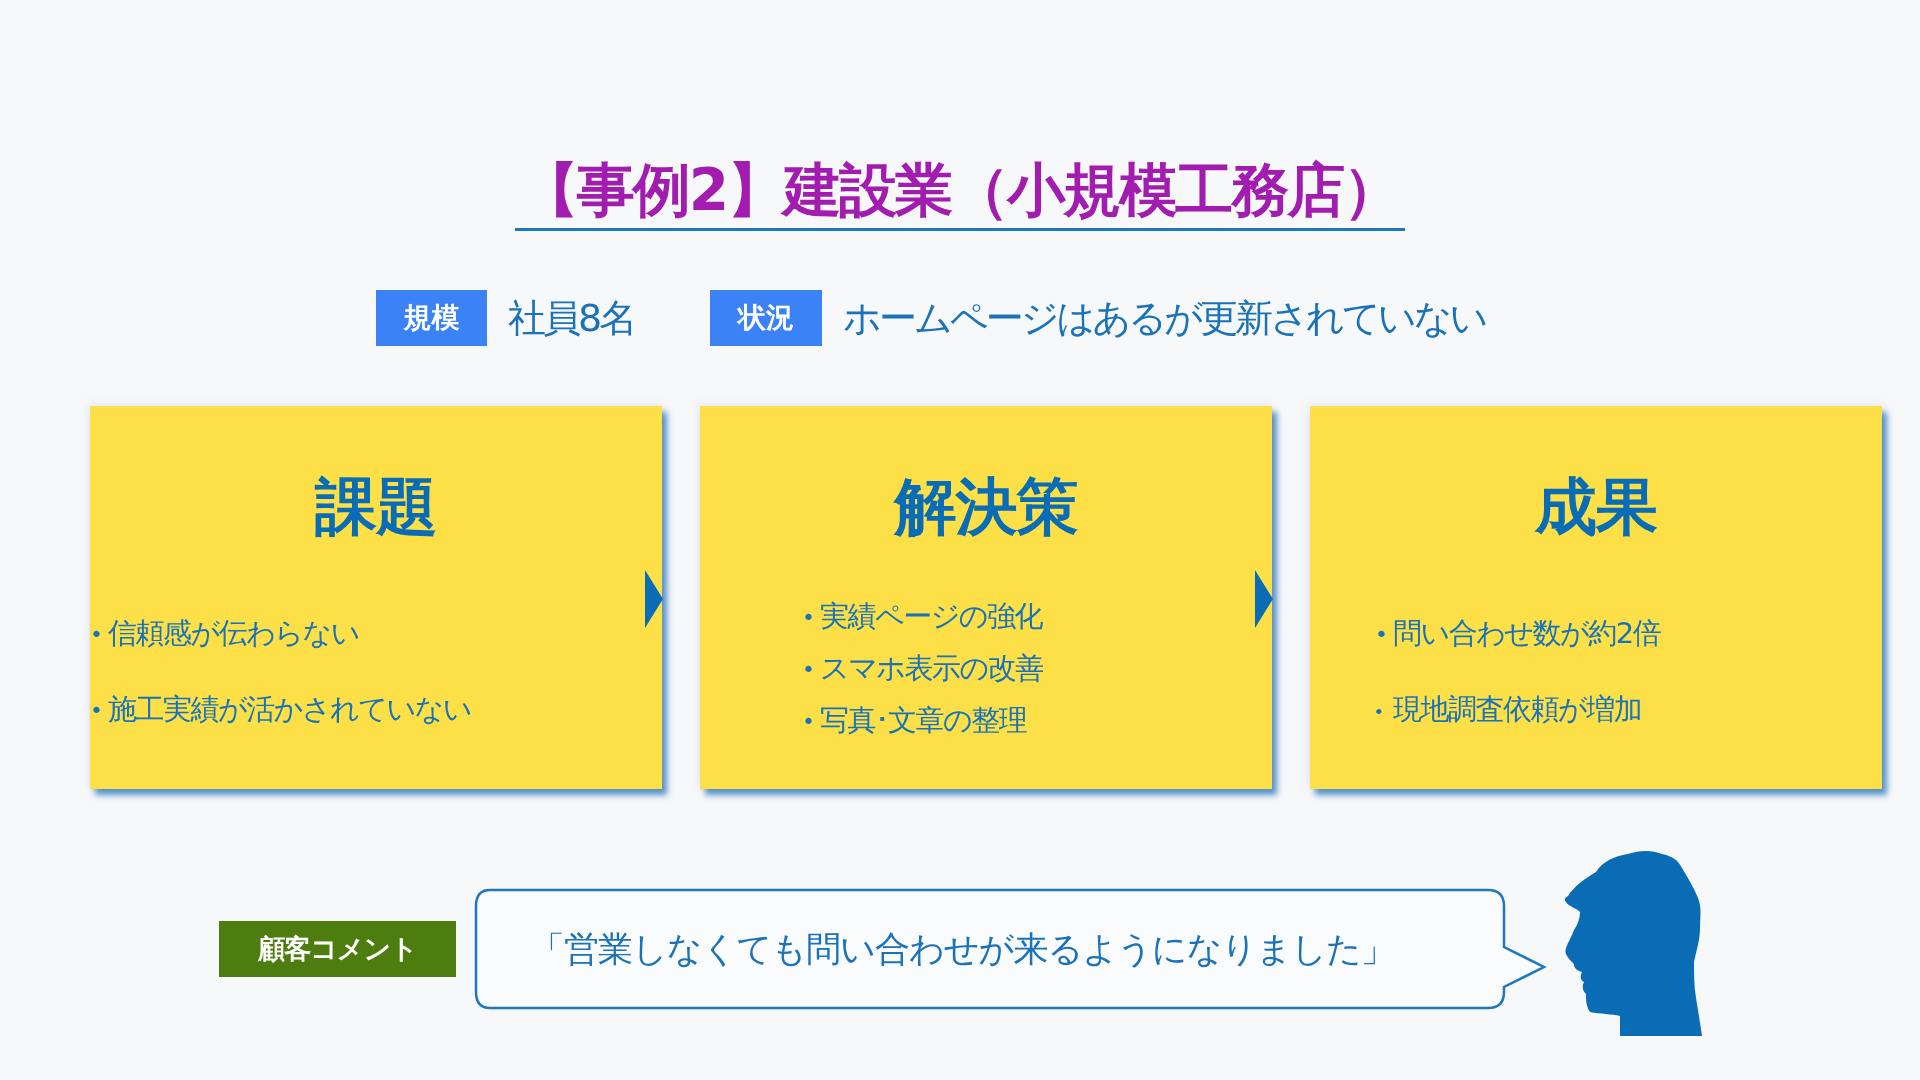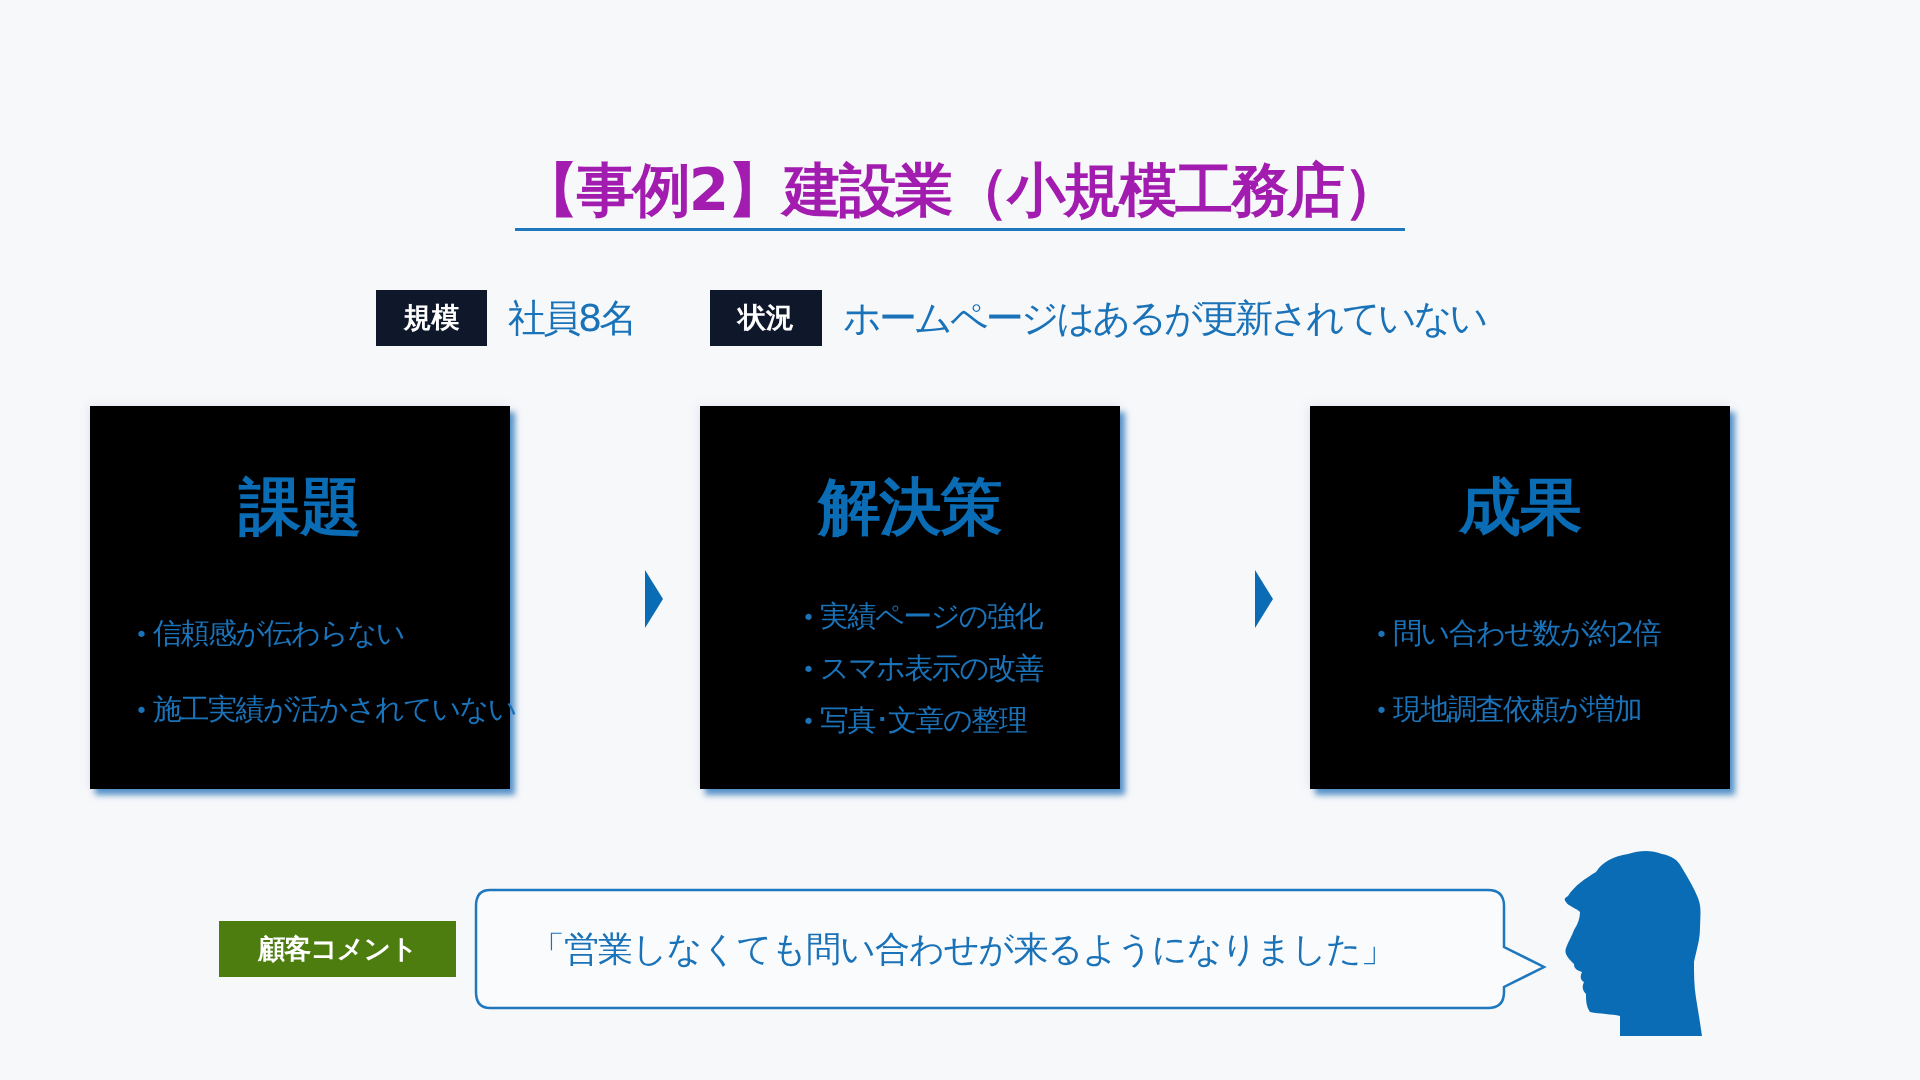--- a/index.html
+++ b/index.html
@@ -11,29 +11,29 @@
   }
   .title {
     position:absolute; left:515px; width:890px; top:150px; height:80px;
     text-align:center; font-size:58px; font-weight:bold; line-height:80px;
     letter-spacing:-2px; color:#a21caf; white-space:nowrap;
   }
   .title-underline {
     position:absolute; left:515px; width:890px; top:228px; height:3px; background:#1f78bd;
   }
   .tag {
-    position:absolute; top:290px; height:56px; background:#0f172a; color:#ffffff;
+    position:absolute; top:290px; height:56px; background:#3b82f6; color:#ffffff;
     font-weight:bold; font-size:28px; line-height:56px; text-align:center;
   }
   .tag-value {
     position:absolute; top:290px; height:56px; line-height:56px; font-size:38px;
     color:#1a72b8; white-space:nowrap; letter-spacing:-3px;text-align:right;
   }
   .card {
-    position:absolute; top:406px; width:420px; height:383px; background:#000000;
+    position:absolute; top:406px; width:572px; height:383px; background:#fde047;
     box-shadow: 5px 6px 6px rgba(32,112,184,0.75), -2px -2px 8px rgba(200,210,225,0.35);
   }
   .card-heading {
     position:absolute; left:0; right:0; top:66px; text-align:center;
     font-size:62px; font-weight:bold; line-height:70px; color:#0a6cb5; letter-spacing:-1px;
   }
   .card-list {
     position:absolute; left:0; right:0; list-style:none; margin:0; padding:0;
   }
   .card-list li {
@@ -64,21 +64,21 @@
 <div class="title-underline"></div>
 
 <div class="tag" style="left:376px;width:111px;">規模</div>
 <div class="tag-value" style="left:508px;">社員8名</div>
 
 <div class="tag" style="left:710px;width:112px;">状況</div>
 <div class="tag-value" style="left:843px;">ホームページはあるが更新されていない</div>
 
 <div class="card" style="left:90px;">
   <div class="card-heading">課題</div>
-  <ul class="card-list" style="top:195px;padding-left:45px;">
+  <ul class="card-list" style="top:195px;">
     <li style="height:72px;line-height:64px;"><span class="bullet">•</span><span>信頼感が伝わらない</span></li>
     <li style="height:72px;line-height:72px;"><span class="bullet">•</span><span>施工実績が活かされていない</span></li>
   </ul>
 </div>
 
 <div class="arrow" style="left:645px;"></div>
 
 <div class="card" style="left:700px;">
   <div class="card-heading">解決策</div>
   <ul class="card-list" style="top:184px;padding-left:102px;">
@@ -87,21 +87,21 @@
     <li style="height:52px;line-height:52px;"><span class="bullet">•</span><span>写真･文章の整理</span></li>
   </ul>
 </div>
 
 <div class="arrow" style="left:1255px;"></div>
 
 <div class="card" style="left:1310px;">
   <div class="card-heading">成果</div>
   <ul class="card-list" style="top:195px;padding-left:65px;">
     <li style="height:72px;line-height:64px;"><span class="bullet">•</span><span>問い合わせ数が約2倍</span></li>
-    <li style="height:72px;line-height:72px;"><span class="bullet">•</span><span>現地調査依頼が増加</span></li>
+    <li style="height:72px;line-height:72px;font-family:Liberation Serif, serif;"><span class="bullet">•</span><span>現地調査依頼が増加</span></li>
   </ul>
 </div>
 
 <div class="comment-label">顧客コメント</div>
 
 <svg class="bubble-svg" width="76" height="124" viewBox="0 0 1074 124" style="width:1074px;height:124px;">
   <path d="M 16 2 L 1014 2 Q 1030 2 1030 18 L 1030 59 L 1070 79 L 1030 99 L 1030 104 Q 1030 120 1014 120 L 16 120 Q 2 120 2 104 L 2 18 Q 2 2 16 2 Z" fill="#fafbfc" stroke="#1f78bd" stroke-width="2.5" stroke-linejoin="miter"></path>
 </svg>
 <div class="bubble-text">「営業しなくても問い合わせが来るようになりました」</div>
 

